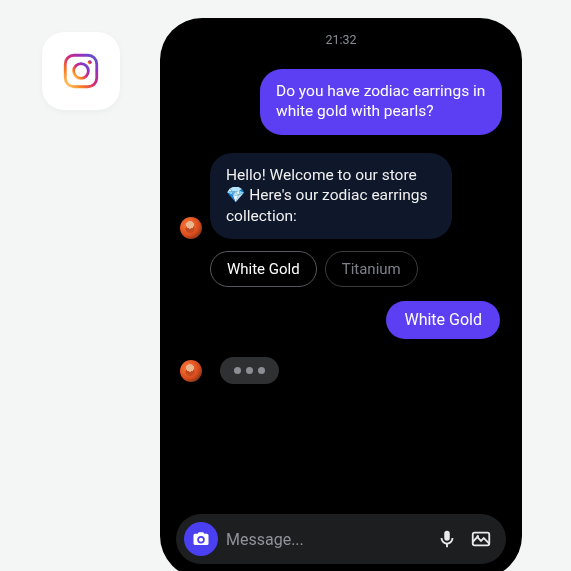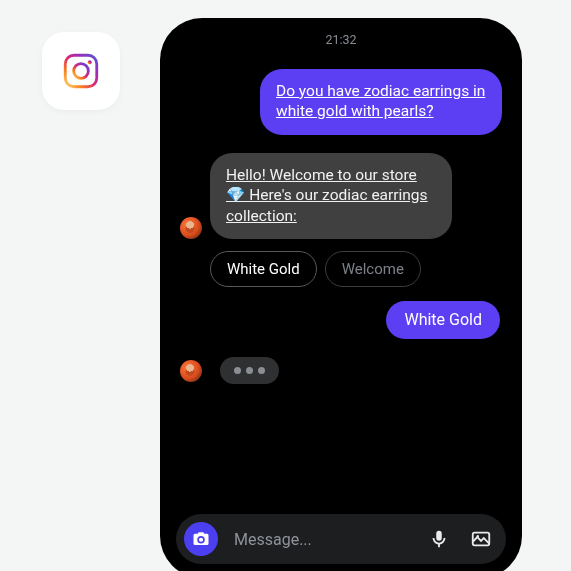--- a/index.html
+++ b/index.html
@@ -68,24 +68,23 @@
     background: radial-gradient(circle at 50% 30%, #e9b78f 0 40%, transparent 41%),
                 radial-gradient(circle at 50% 90%, #c34a1f 0 50%, transparent 51%);
     border-radius:50%;
   }
   .bubble {
     border-radius: 22px;
     padding: 12px 16px 13px 16px;
     font-size: 15.5px;
     line-height: 1.32;
     max-width: 242px;
-    text-decoration: underline;
   }
   .bubble.sent { background: #5d3ff3; color: #fff; }
-  .bubble.recv { background: #404040; color: #f1f1f1; }
+  .bubble.recv { background: #0f172a; color: #f1f1f1; }
   .chips-row {
     display: flex;
     gap: 8px;
     margin-left: 30px;
     margin-top: 4px;
     margin-bottom: 14px;
   }
   .chip {
     border: 1.5px solid #3b3d40;
     color: #7c8088;
@@ -108,21 +107,21 @@
     background:#2f3031;
     border-radius:999px;
     padding:10px 14px;
     display:flex;
     gap:5px;
   }
   .dot { width:7px; height:7px; border-radius:50%; background:#8b8e94; }
   .composer {
     display:flex;
     align-items:center;
-    gap:16px;
+    gap:8px;
     background:#1d1e20;
     border-radius:999px;
     padding:8px 14px 8px 8px;
     margin-top:auto;
   }
   .cam-btn {
     width:34px; height:34px;
     background:#4b3ff2;
     border-radius:50%;
     display:flex; align-items:center; justify-content:center;
@@ -165,21 +164,21 @@
       <div class="bubble sent">Do you have zodiac earrings in white gold with pearls?</div>
     </div>
 
     <div class="msg-row recv" style="margin-top:10px;">
       <div class="avatar"></div>
       <div class="bubble recv">Hello! Welcome to our store 💎 Here's our zodiac earrings collection:</div>
     </div>
 
     <div class="chips-row">
       <div class="chip active">White Gold</div>
-      <div class="chip">Welcome</div>
+      <div class="chip">Titanium</div>
     </div>
 
     <div class="selected-chip-row">
       <div class="selected-chip">White Gold</div>
     </div>
 
     <div class="typing-row">
       <div class="avatar"></div>
       <div class="typing-bubble">
         <div class="dot"></div>

